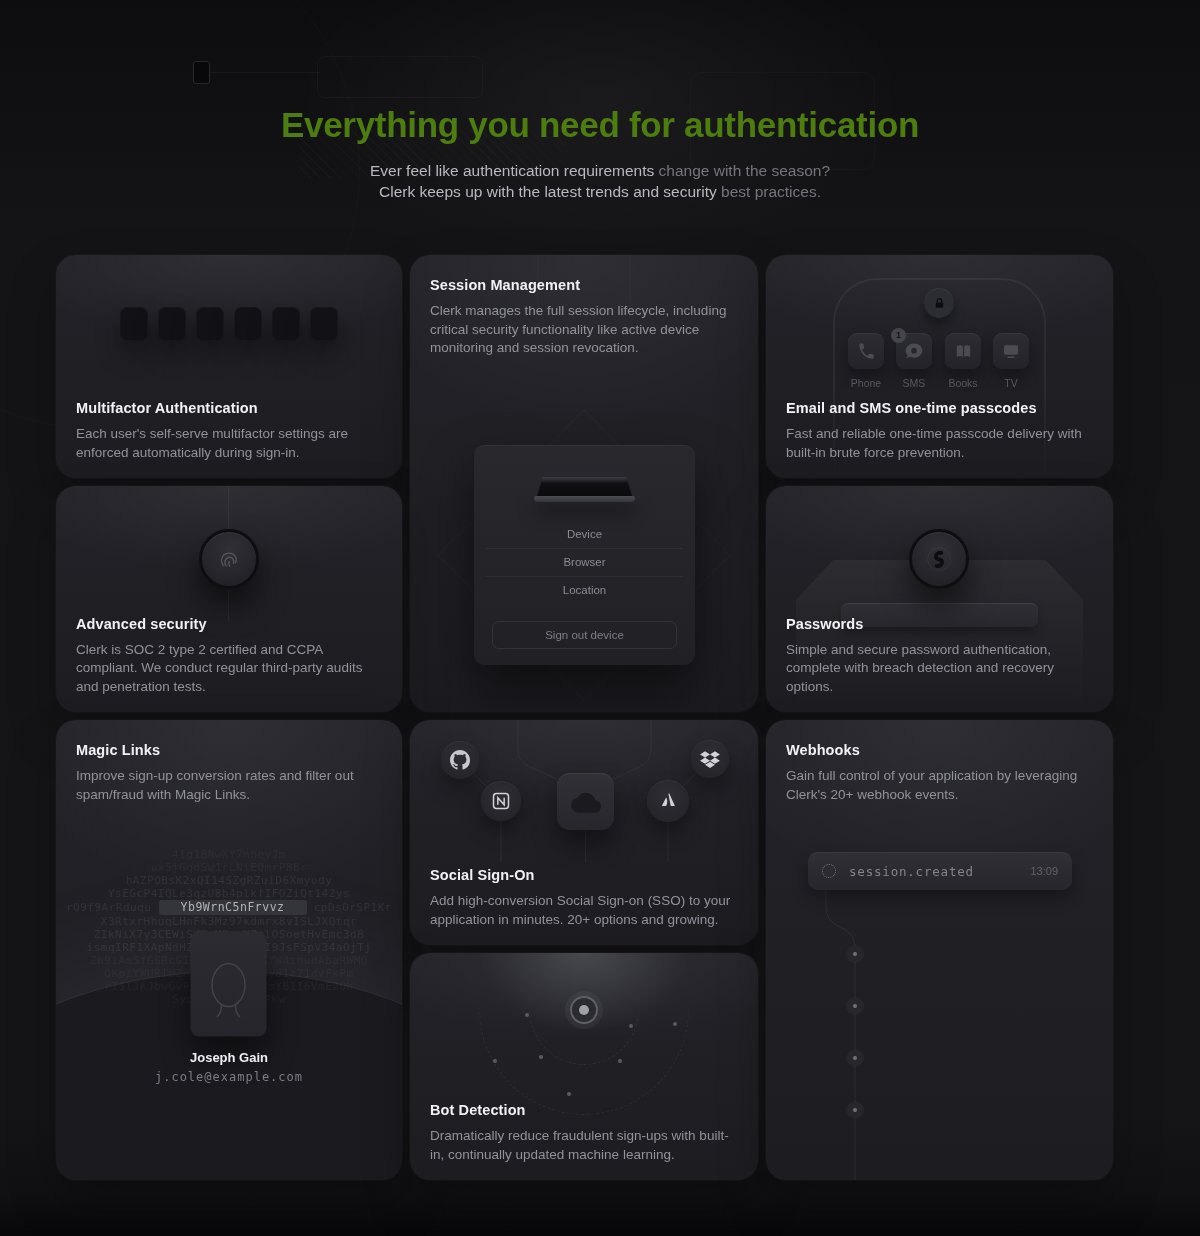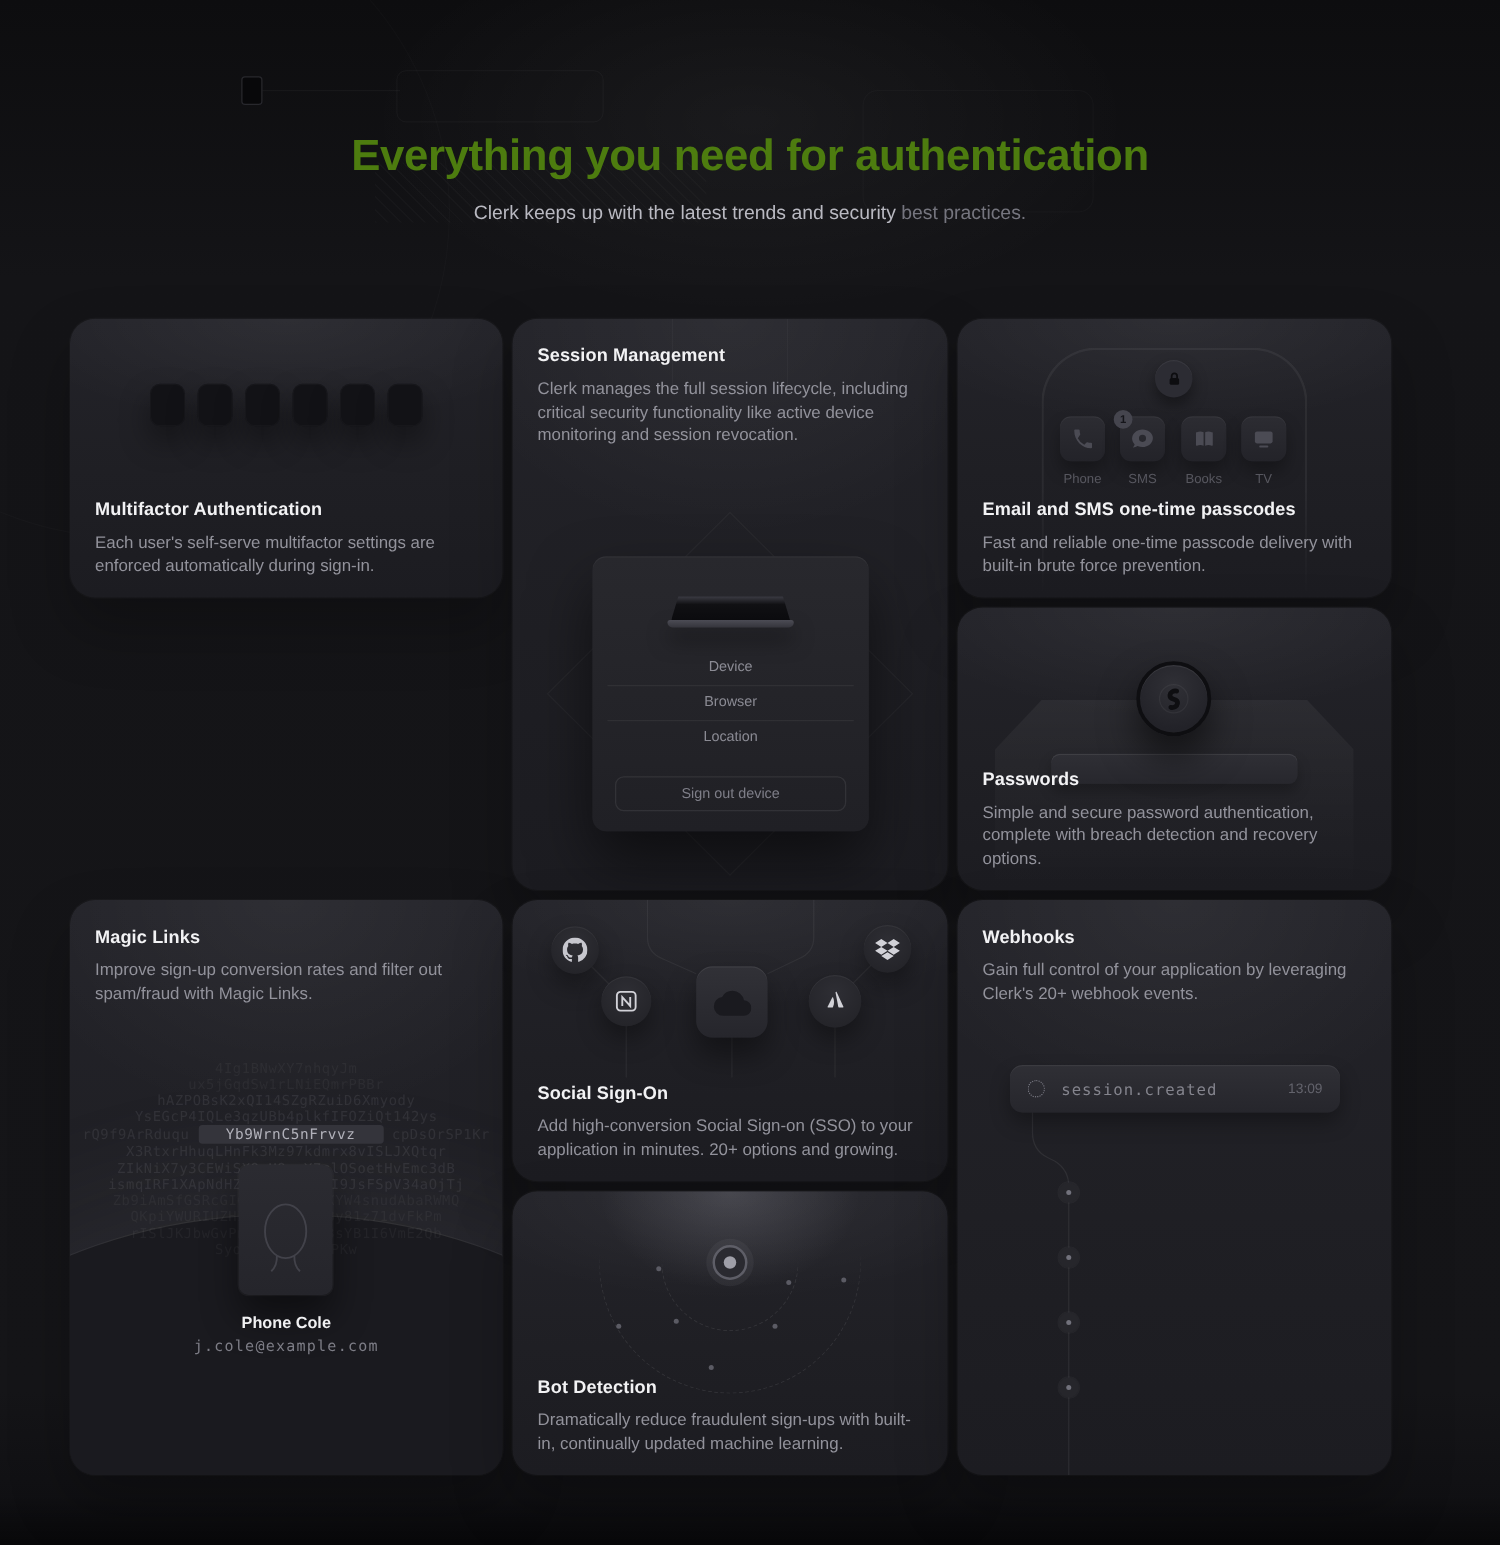--- a/index.html
+++ b/index.html
@@ -185,20 +185,21 @@
 <div class="deco deco-chip"></div>
 <div class="deco deco-line-h"></div>
 <div class="deco deco-rect-a"></div>
 <div class="deco deco-rect-b"></div>
 <div class="deco deco-hatch"></div>
 <div class="deco deco-arc"></div>
 
 <div class="hero">
   <h1>Everything you need for authentication</h1>
   <div class="hero-sub">
+    <div><span class="bright">Ever feel like authentication requirements</span><span class="dim"> change with the season?</span></div>
     <div><span class="bright">Clerk keeps up with the latest trends and security</span><span class="dim"> best practices.</span></div>
   </div>
 </div>
 
 <div class="grid">
 
   <div class="card card-mfa">
     <div class="otp-row">
       <div class="otp-box"></div>
       <div class="otp-box"></div>
@@ -271,20 +272,34 @@
     <div class="app-label" style="left:76px">Phone</div>
     <div class="app-label" style="left:124px">SMS</div>
     <div class="app-label" style="left:173px">Books</div>
     <div class="app-label" style="left:221px">TV</div>
     <div class="card-text bottom">
       <div class="card-title">Email and SMS one-time passcodes</div>
       <div class="card-desc">Fast and reliable one-time passcode delivery with built-in brute force prevention.</div>
     </div>
   </div>
 
+  <div class="card card-advanced">
+    <div class="feat-vline"></div>
+    <div class="feat-circle">
+      <svg width="32" height="32" viewBox="0 0 36 36" fill="none" stroke="#55555e" stroke-width="1.6" stroke-linecap="round">
+        <path d="M11.5 25.5c-2.4-3.6-2.6-8.4.4-11.6a8.6 8.6 0 0 1 12.2 0c2 2.2 2.5 5.4 1.3 8.2"></path>
+        <path d="M14.8 26c-1.7-2.8-1.8-6.2.5-8.5a4.8 4.8 0 0 1 7 .2c1.2 1.5 1.4 3.5.7 5.3"></path>
+        <path d="M18.6 26.2c-.7-1.7-.9-3.6-.6-5.4"></path>
+      </svg>
+    </div>
+    <div class="card-text bottom">
+      <div class="card-title">Advanced security</div>
+      <div class="card-desc">Clerk is SOC 2 type 2 certified and CCPA compliant. We conduct regular third-party audits and penetration tests.</div>
+    </div>
+  </div>
 
   <div class="card card-passwords">
     <div class="pw-panel"></div>
     <div class="pw-input"></div>
     <div class="feat-circle">
       <svg width="34" height="34" viewBox="0 0 36 36" fill="none">
         <circle cx="18" cy="18" r="12" stroke="rgba(255,255,255,0.05)" stroke-width="1"></circle>
         <path d="M20.5 11.5c-2.8-.6-5.4 1-5.7 3.3-.3 2 1.3 3.1 3.2 3.6 1.9.5 3.5 1.6 3.2 3.6-.3 2.3-2.9 3.9-5.7 3.3" stroke="#0e0e11" stroke-width="4" stroke-linecap="round"></path>
       </svg>
     </div>
@@ -313,21 +328,21 @@
       <div class="code-line">rISlJKJbwGvPnktsmXiqLE3sYB1I6VmE2Qb</div>
       <div class="code-line">Syoagli5nCd4hPKw</div>
     </div>
     <div class="horizon"></div>
     <div class="id-card">
       <svg width="75" height="104" viewBox="0 0 75 104">
         <ellipse cx="37.5" cy="53" rx="16.5" ry="21.5" fill="none" stroke="#42424a" stroke-width="1.5"></ellipse>
         <path d="M30.5 72.5c.3 5.5-1.2 9.5-4.5 12.5 M44.5 72.5c-.3 5.5 1.2 9.5 4.5 12.5" fill="none" stroke="#42424a" stroke-width="1.5"></path>
       </svg>
     </div>
-    <div class="magic-name">Phone Cole</div>
+    <div class="magic-name">Joseph Gain</div>
     <div class="magic-email mono">j.cole@example.com</div>
   </div>
 
   <div class="stack">
 
     <div class="card card-social">
       <svg class="soc-lines" width="348" height="225" viewBox="0 0 348 225" fill="none" stroke="rgba(255,255,255,0.055)" stroke-width="1">
         <path d="M50 40 L91 81"></path>
         <path d="M91 101 L91 142"></path>
         <path d="M175.5 110 L175.5 142"></path>

